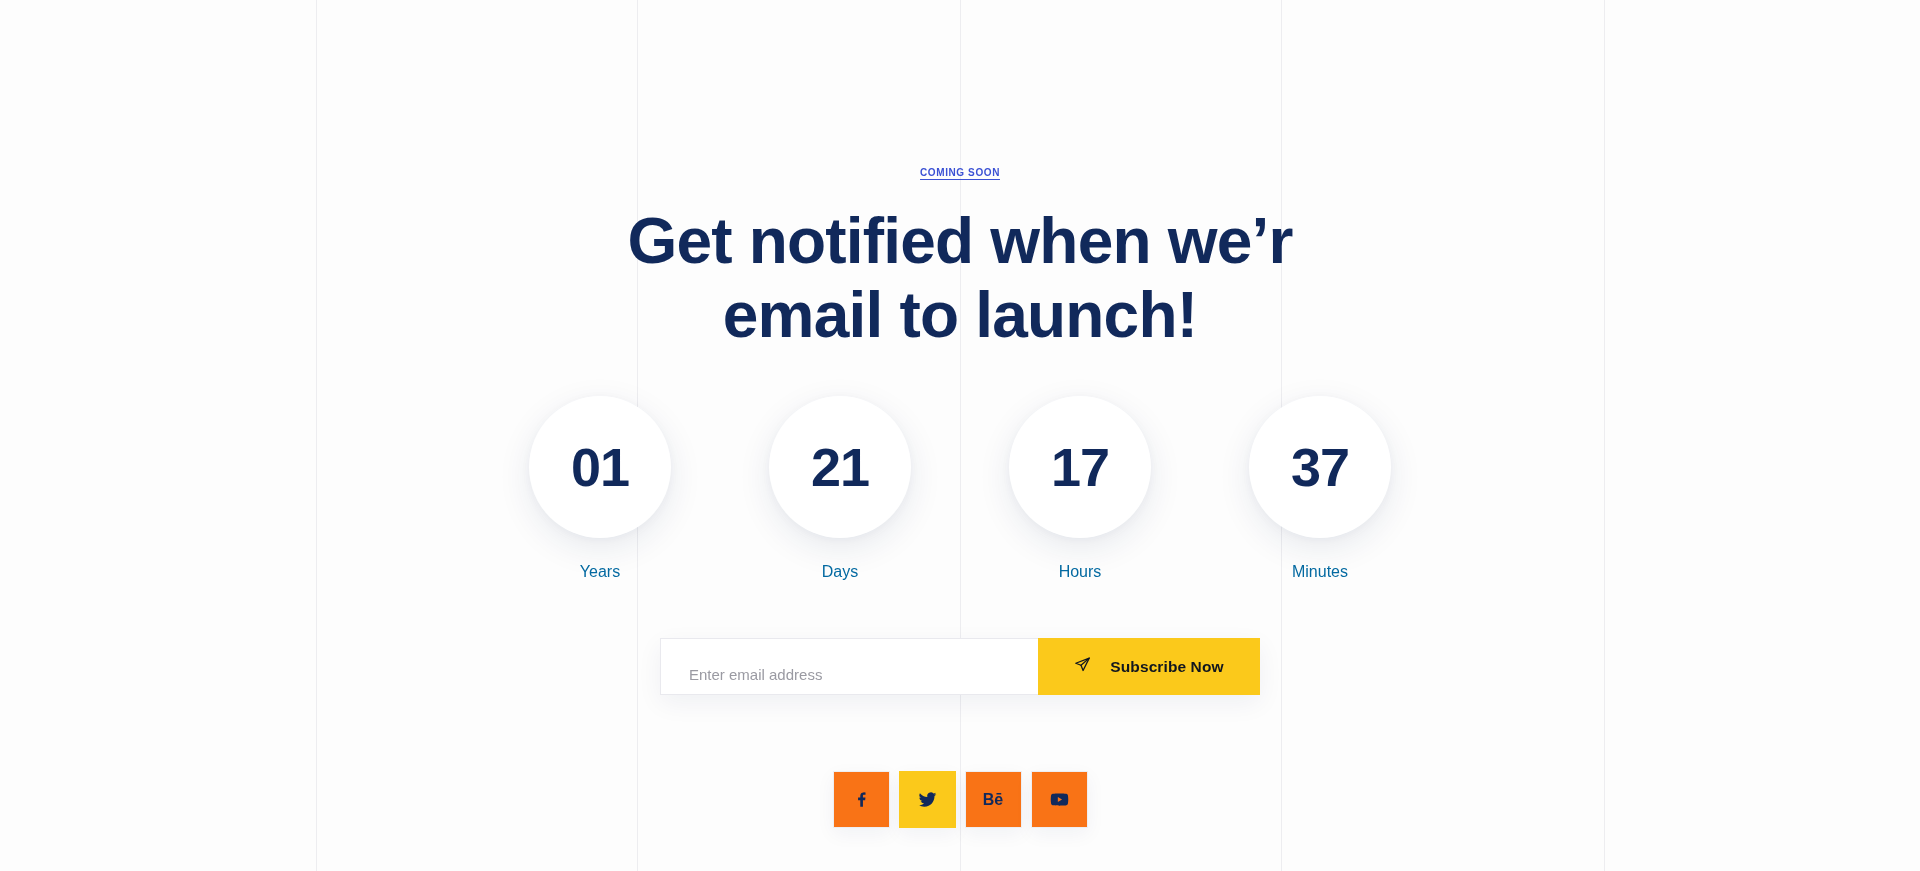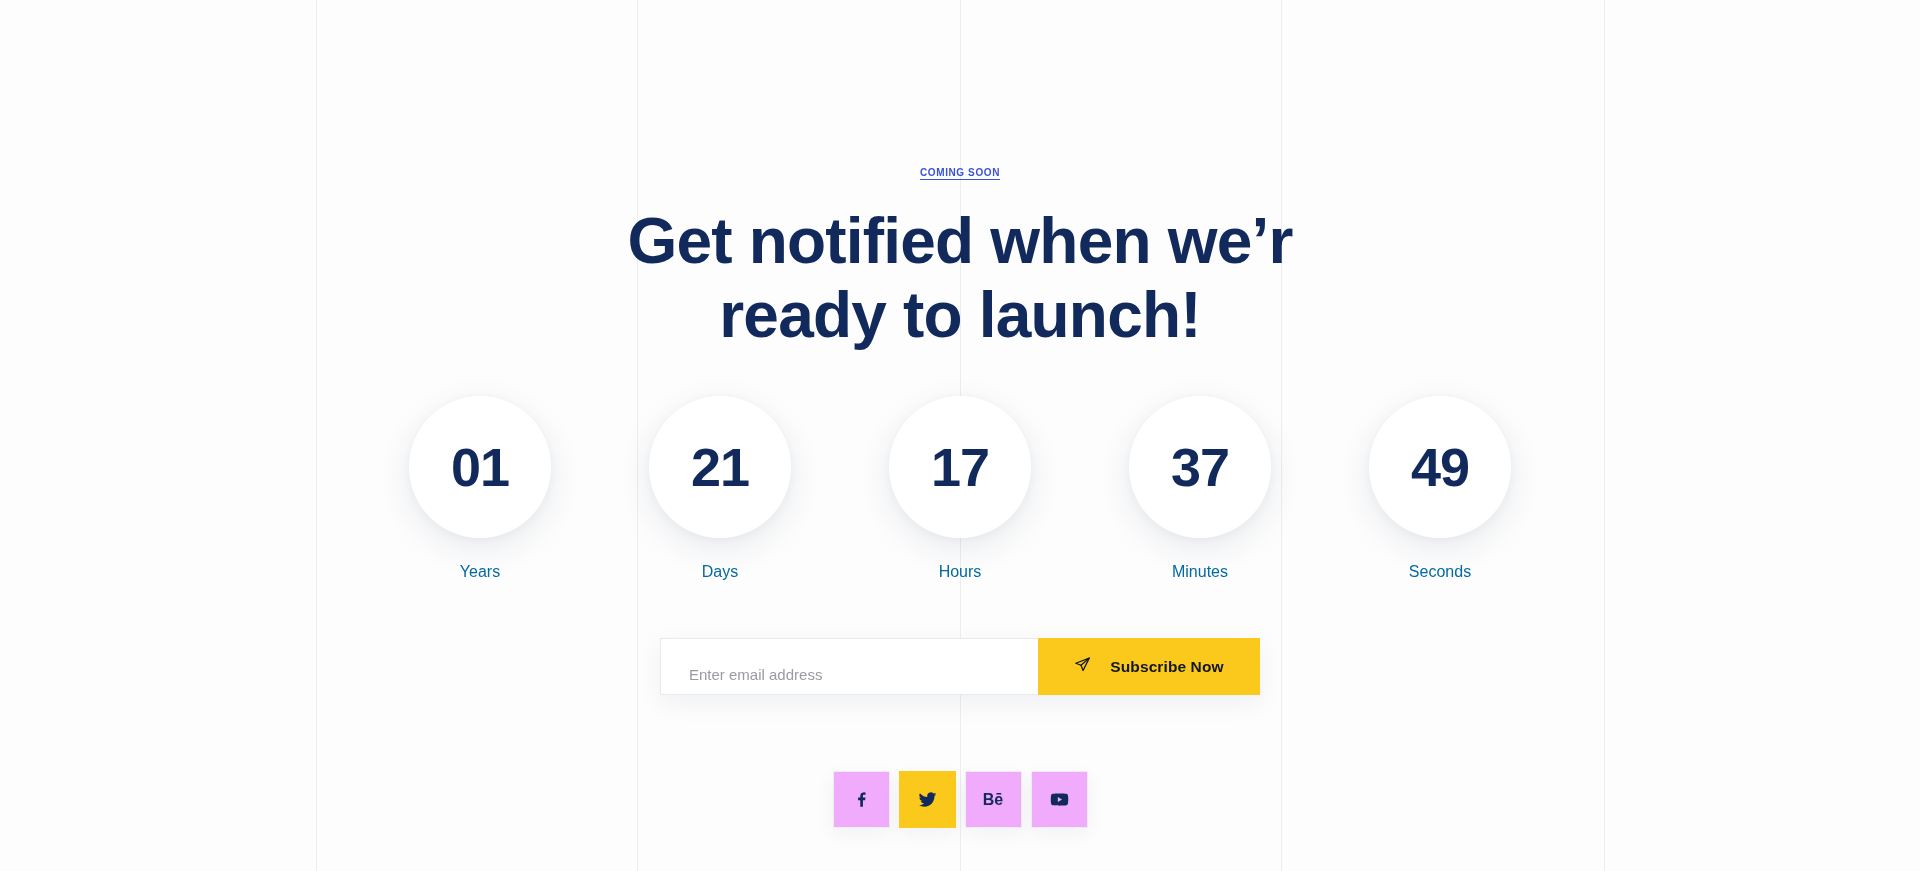--- a/index.html
+++ b/index.html
@@ -149,21 +149,21 @@
 
   
   .socials {
     margin-top: 76px;
     display: flex;
     gap: 9px;
   }
   .social-btn {
     width: 57px;
     height: 57px;
-    background: #f0abfc;
+    background: #f97316;
     border: 1px solid #eeeef2;
     display: flex;
     align-items: center;
     justify-content: center;
     cursor: pointer;
     color: #11295b;
     box-shadow: 0 6px 18px rgba(17, 41, 91, 0.05);
   }
   .social-btn.active {
     background: #fbc91b;
@@ -188,21 +188,21 @@
   <div class="grid-line" style="left:1281px"></div>
   <div class="grid-line" style="left:1604px"></div>
 </div>
 
 <div class="stage">
 
   <a class="eyebrow">COMING SOON</a>
 
   <h1 class="headline">
     <span class="hl-line">Get notified when we’r</span>
-    <span class="hl-line">ready to launch!</span>
+    <span class="hl-line">email to launch!</span>
   </h1>
 
   <div class="countdown">
 
     <div class="cd-item">
       <div class="cd-circle">
         <span class="cd-value">01</span>
       </div>
       <span class="cd-label">Years</span>
     </div>
@@ -221,26 +221,20 @@
       <span class="cd-label">Hours</span>
     </div>
 
     <div class="cd-item">
       <div class="cd-circle">
         <span class="cd-value">37</span>
       </div>
       <span class="cd-label">Minutes</span>
     </div>
 
-    <div class="cd-item">
-      <div class="cd-circle">
-        <span class="cd-value">49</span>
-      </div>
-      <span class="cd-label">Seconds</span>
-    </div>
 
   </div>
 
   <form class="subscribe">
     <input class="email-input" type="text" placeholder="Enter email address" style="">
     <button class="subscribe-btn" type="submit">
       <span class="plane-icon">
         <svg width="17" height="17" viewBox="0 0 24 24" fill="none" stroke="#11161f" stroke-width="1.8" stroke-linecap="round" stroke-linejoin="round">
           <path d="M21.5 3 2.5 10.2l7.4 2.9 2.9 7.4L21.5 3Z"></path>
           <path d="M9.9 13.1 21.5 3"></path>

